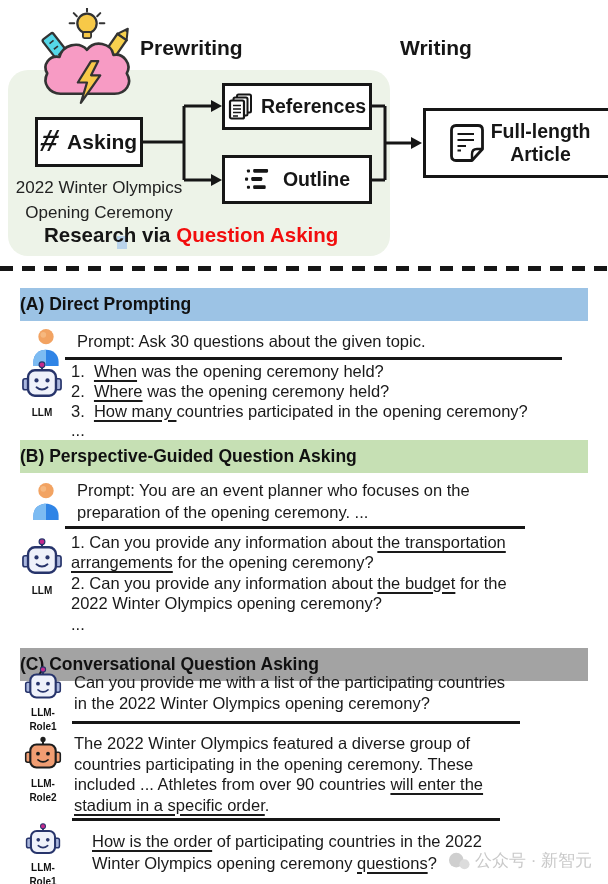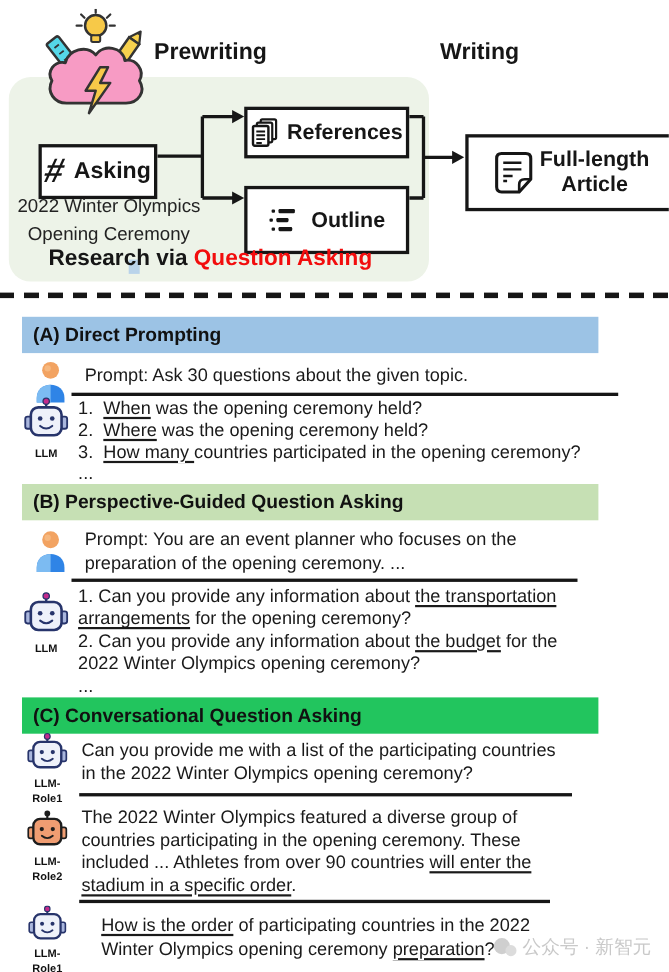--- a/index.html
+++ b/index.html
@@ -1,29 +1,29 @@
 <!DOCTYPE html>
 <html><head>
 <meta charset="utf-8">
 <style>
   html,body{margin:0;padding:0;}
   body{width:608px;height:884px;position:relative;background:#ffffff;
        font-family:"Liberation Sans",sans-serif;color:#161616;overflow:hidden;}
   .abs{position:absolute;}
   .box{position:absolute;border:3px solid #161616;background:#fff;
-       display:flex;align-items:center;justify-content:center;box-sizing:border-box;margin-top:14px;}
+       display:flex;align-items:center;justify-content:center;box-sizing:border-box;}
   .box-label{font-weight:bold;font-size:19.5px;}
   .flow-head{position:absolute;font-weight:bold;font-size:21px;}
   .green-panel{position:absolute;left:8px;top:70px;width:382px;height:186px;border-radius:20px;}
   .rich{white-space:pre-wrap;}
   .u{text-decoration:underline;text-decoration-thickness:1.7px;text-underline-offset:2.5px;}
   .seg-red{color:#f20d0d;}
   .body-text{position:absolute;font-size:16.5px;line-height:20.5px;color:#1a1a1a;}
-  .panel-header{position:absolute;left:20px;width:524px;height:33px;display:flex;align-items:center;
-       padding-left:10px;box-sizing:border-box;font-weight:bold;font-size:17.5px;color:#111;}
+  .panel-header{position:absolute;left:20px;width:568px;height:33px;display:flex;align-items:center;
+       box-sizing:border-box;font-weight:bold;font-size:17.5px;color:#111;}
   .hline{position:absolute;height:2.6px;background:#161616;}
   .bot-label{position:absolute;width:56px;text-align:center;font-weight:bold;
        font-size:10px;line-height:13.5px;color:#111;}
   .dashed{position:absolute;left:0;top:266px;width:608px;height:5px;
        background:repeating-linear-gradient(90deg,#161616 0 13px,transparent 13px 22px);}
   .watermark{position:absolute;left:448px;top:849px;display:flex;align-items:flex-end;gap:5px;
        color:#c9c9c9;font-size:17px;}
   svg.icon{display:block;}
 </style>
 </head>
@@ -132,21 +132,21 @@
   <span class="box-label" style="font-size:21px">Asking</span>
 </div>
 
 <div class="box" style="left:222px;top:83px;width:150px;height:47px;gap:7px">
   <svg class="icon" width="26" height="28">
       <use href="#sym-references"></use>
     </svg>
   <span class="box-label">References</span>
 </div>
 
-<div class="box" style="left:222px;top:155px;width:150px;height:62px;gap:12px">
+<div class="box" style="left:222px;top:155px;width:150px;height:49px;gap:12px">
   <svg class="icon" width="27" height="25">
       <use href="#sym-outline"></use>
     </svg>
   <span class="box-label">Outline</span>
 </div>
 
 <div class="box" style="left:423px;top:108px;width:193px;height:70px;gap:6px">
   <svg class="icon" width="36" height="40">
       <use href="#sym-article"></use>
     </svg>
@@ -184,21 +184,21 @@
   </svg>
 <div class="body-text rich" style="left:77px;top:480px;width:505px;line-height:21.5px"><span>Prompt: You are an event planner who focuses on the</span><br><span>preparation of the opening ceremony. ...</span></div>
 <div class="hline" style="left:65px;top:526px;width:460px"></div>
 
 <svg class="abs icon" style="left:20px;top:538px" width="44" height="44">
     <use href="#sym-robot-blue"></use>
   </svg>
 <div class="bot-label" style="left:14px;top:584px">LLM</div>
 <div class="body-text rich" style="left:71px;top:532px;width:512px;line-height:20.4px"><span>1. Can you provide any information about </span><span class="u">the transportation</span><br><span class="u">arrangements</span><span> for the opening ceremony?</span><br><span>2. Can you provide any information about </span><span class="u">the budget</span><span> for the</span><br><span>2022 Winter Olympics opening ceremony?</span><br><span>...</span></div>
 
-<div class="panel-header" style="top: 634px; background: #22c55e;">(C) Conversational Question Asking</div>
+<div class="panel-header" style="top: 648px; background: #a3a3a3;">(C) Conversational Question Asking</div>
 
 <svg class="abs icon" style="left:23px;top:666px" width="40" height="40">
     <use href="#sym-robot-blue"></use>
   </svg>
 <div class="bot-label" style="left:15px;top:706px">
   <div>LLM-</div>
   <div>Role1</div>
 </div>
 <div class="body-text rich" style="left:74px;top:672px;width:512px;line-height:21px"><span>Can you provide me with a list of the participating countries</span><br><span>in the 2022 Winter Olympics opening ceremony?</span></div>
 <div class="hline" style="left:72px;top:721px;width:448px"></div>
@@ -213,20 +213,20 @@
 <div class="body-text rich" style="left:74px;top:733px;width:512px;line-height:20.6px"><span>The 2022 Winter Olympics featured a diverse group of</span><br><span>countries participating in the opening ceremony. These</span><br><span>included ... Athletes from over 90 countries </span><span class="u">will enter the</span><br><span class="u">stadium in a specific order</span><span>.</span></div>
 <div class="hline" style="left:72px;top:818px;width:428px"></div>
 
 <svg class="abs icon" style="left:23px;top:823px" width="40" height="38">
     <use href="#sym-robot-blue"></use>
   </svg>
 <div class="bot-label" style="left:15px;top:861px">
   <div>LLM-</div>
   <div>Role1</div>
 </div>
-<div class="body-text rich" style="left:92px;top:831px;width:512px;line-height:21.5px"><span class="u">How is the order</span><span> of participating countries in the 2022</span><br><span>Winter Olympics opening ceremony </span><span class="u">preparation</span><span>?</span></div>
+<div class="body-text rich" style="left:92px;top:831px;width:512px;line-height:21.5px"><span class="u">How is the order</span><span> of participating countries in the 2022</span><br><span>Winter Olympics opening ceremony </span><span class="u">questions</span><span>?</span></div>
 
 <div class="watermark">
   <svg class="icon" width="22" height="22">
       <use href="#sym-wm-logo"></use>
     </svg>
   <span>公众号 · 新智元</span>
 </div>
 
 </body></html>

